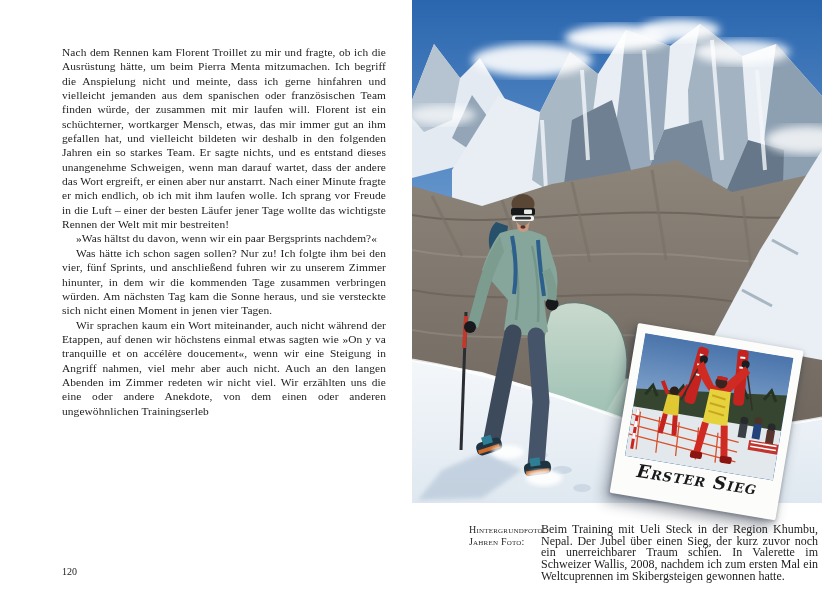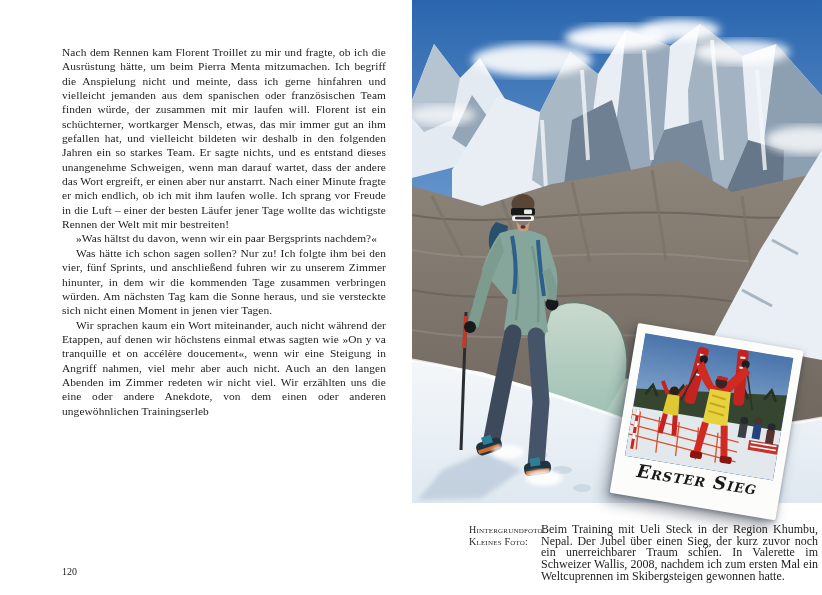--- a/index.html
+++ b/index.html
@@ -266,18 +266,18 @@
           <rect x="94" y="108" width="12" height="7" rx="2" fill="#8c1410"></rect>
         </g>
       </svg>
     </div>
     <div id="polaroid-caption">Erster Sieg</div>
   </div>
 
   <div id="photo-caption">
     <div id="caption-labels">
       <div>Hintergrundfoto:</div>
-      <div>Kleines Foto:</div>
+      <div>Jahren Foto:</div>
     </div>
     <div id="caption-text">Beim Training mit Ueli Steck in der Region Khumbu, Nepal. Der Jubel über einen Sieg, der kurz zuvor noch ein unerreichbarer Traum schien. In Valerette im Schweizer Wallis, 2008, nachdem ich zum ersten Mal ein Weltcuprennen im Skibergsteigen gewonnen hatte.</div>
   </div>
 
 </div>
 
 </body></html>

